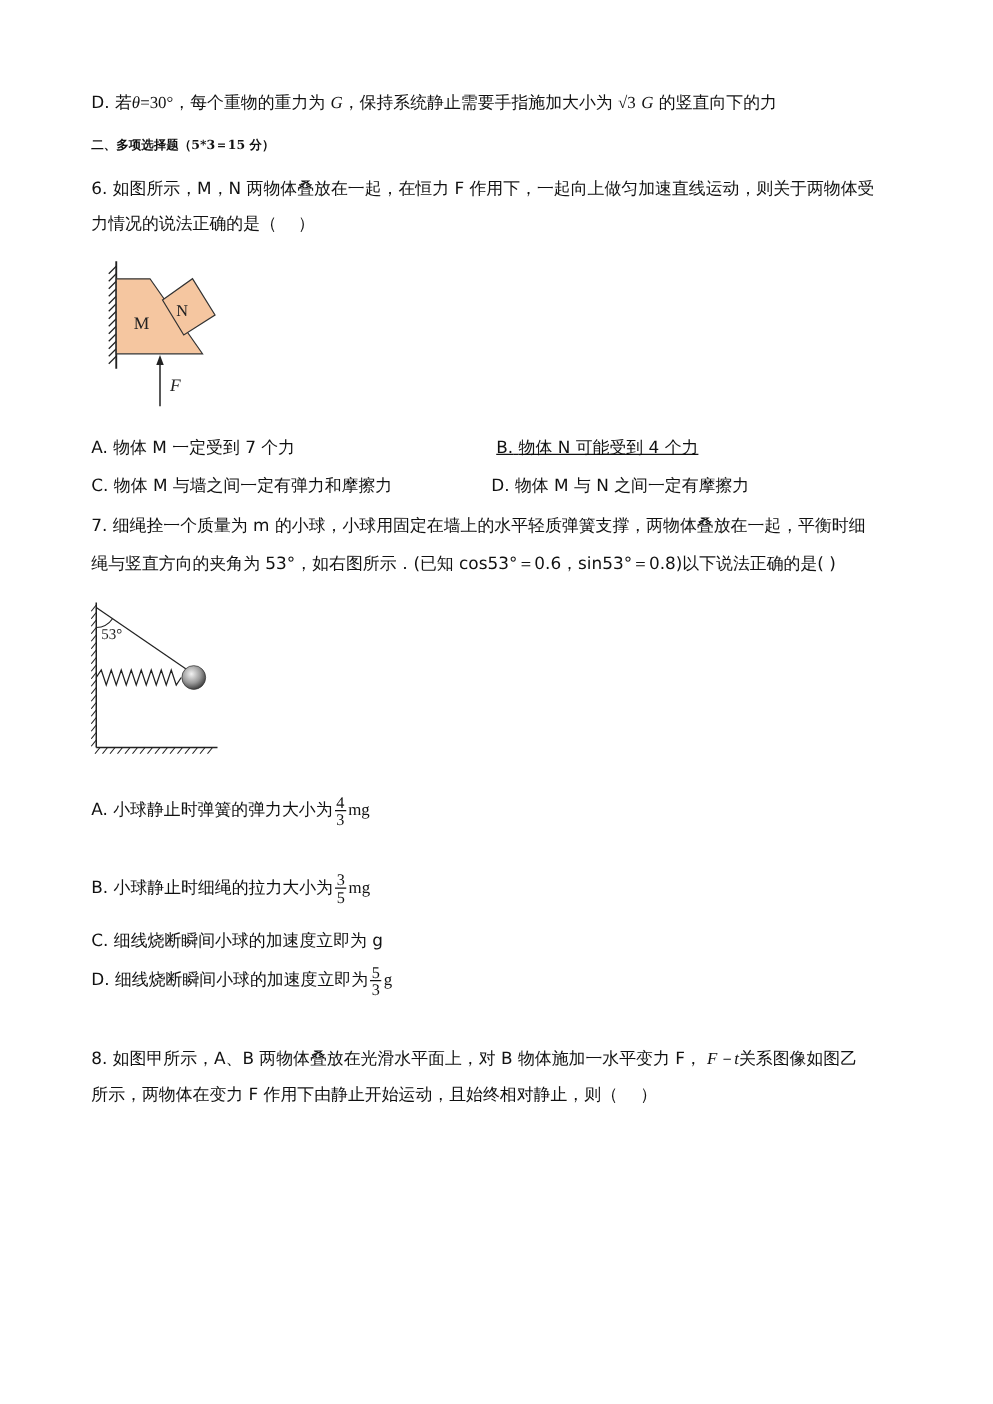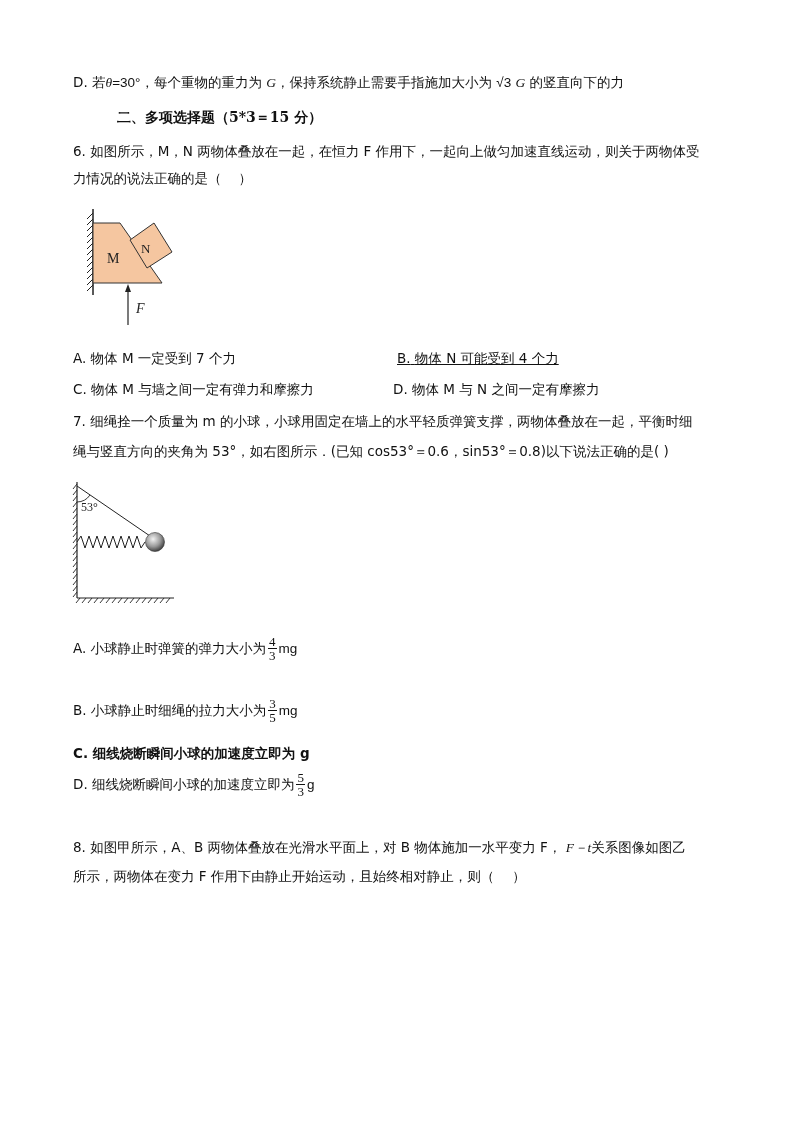--- a/index.html
+++ b/index.html
@@ -1,24 +1,24 @@
 <!DOCTYPE html>
 <html><head>
 <meta charset="utf-8">
 <style>
   html, body { margin: 0; padding: 0; background: #ffffff; }
   body { width: 794px; height: 1123px; position: relative; overflow: hidden;
          font-family: "DejaVu Sans", "Liberation Sans", sans-serif; color: #111; }
   .line { position: absolute; left: 73px; font-size: 13.5px; line-height: 18px; white-space: nowrap; }
-  .heading { font-weight: bold; font-family: "DejaVu Serif", "Liberation Serif", serif; font-size: 14px; margin-left: 44px; }
+  .heading { font-weight: bold; font-family: "DejaVu Serif", "Liberation Serif", serif; font-size: 10px; }
   .opt { position: absolute; font-size: 13.5px; line-height: 18px; white-space: nowrap; }
   .frac { display: inline-block; vertical-align: middle; text-align: center; font-family: "Liberation Serif", serif; font-size: 13px; line-height: 13px; margin: 0 2px; }
   .frac .num { display: block; border-bottom: 1px solid #111; padding: 0 1px; }
   .frac .den { display: block; padding: 0 1px; }
-  .serif { font-family: Liberation Sans, sans-serif; }
+  .serif { font-family: Liberation Serif, serif; }
   .ital { font-style: italic; font-family: "Liberation Serif", serif; }
   svg { position: absolute; }
 </style>
 </head>
 <body>
 
 <div class="line" style="top:73px;">
   <span>D.</span>
   <span>若</span><span class="ital">θ</span><span class="serif">=30°</span><span>，每个重物的重力为</span>
   <span class="ital">G</span><span>，保持系统静止需要手指施加大小为</span>
@@ -151,21 +151,21 @@
 </svg>
 
 <div class="opt" style="left:73px; top:635px;">
   <span>A.</span>
   <span>小球静止时弹簧的弹力大小为</span><span class="frac"><span class="num">4</span><span class="den">3</span></span><span class="serif">mg</span>
 </div>
 <div class="opt" style="left:73px; top:697px;">
   <span>B.</span>
   <span>小球静止时细绳的拉力大小为</span><span class="frac"><span class="num">3</span><span class="den">5</span></span><span class="serif">mg</span>
 </div>
-<div class="opt" style="left:73px; top:744px;font-weight:bold;">
+<div class="opt" style="left:73px; top:744px;">
   <span>C.</span>
   <span>细线烧断瞬间小球的加速度立即为 g</span>
 </div>
 <div class="opt" style="left:73px; top:771px;">
   <span>D.</span>
   <span>细线烧断瞬间小球的加速度立即为</span><span class="frac"><span class="num">5</span><span class="den">3</span></span><span class="serif">g</span>
 </div>
 
 <div class="line" style="top:838px;">
   <span>8.</span>

